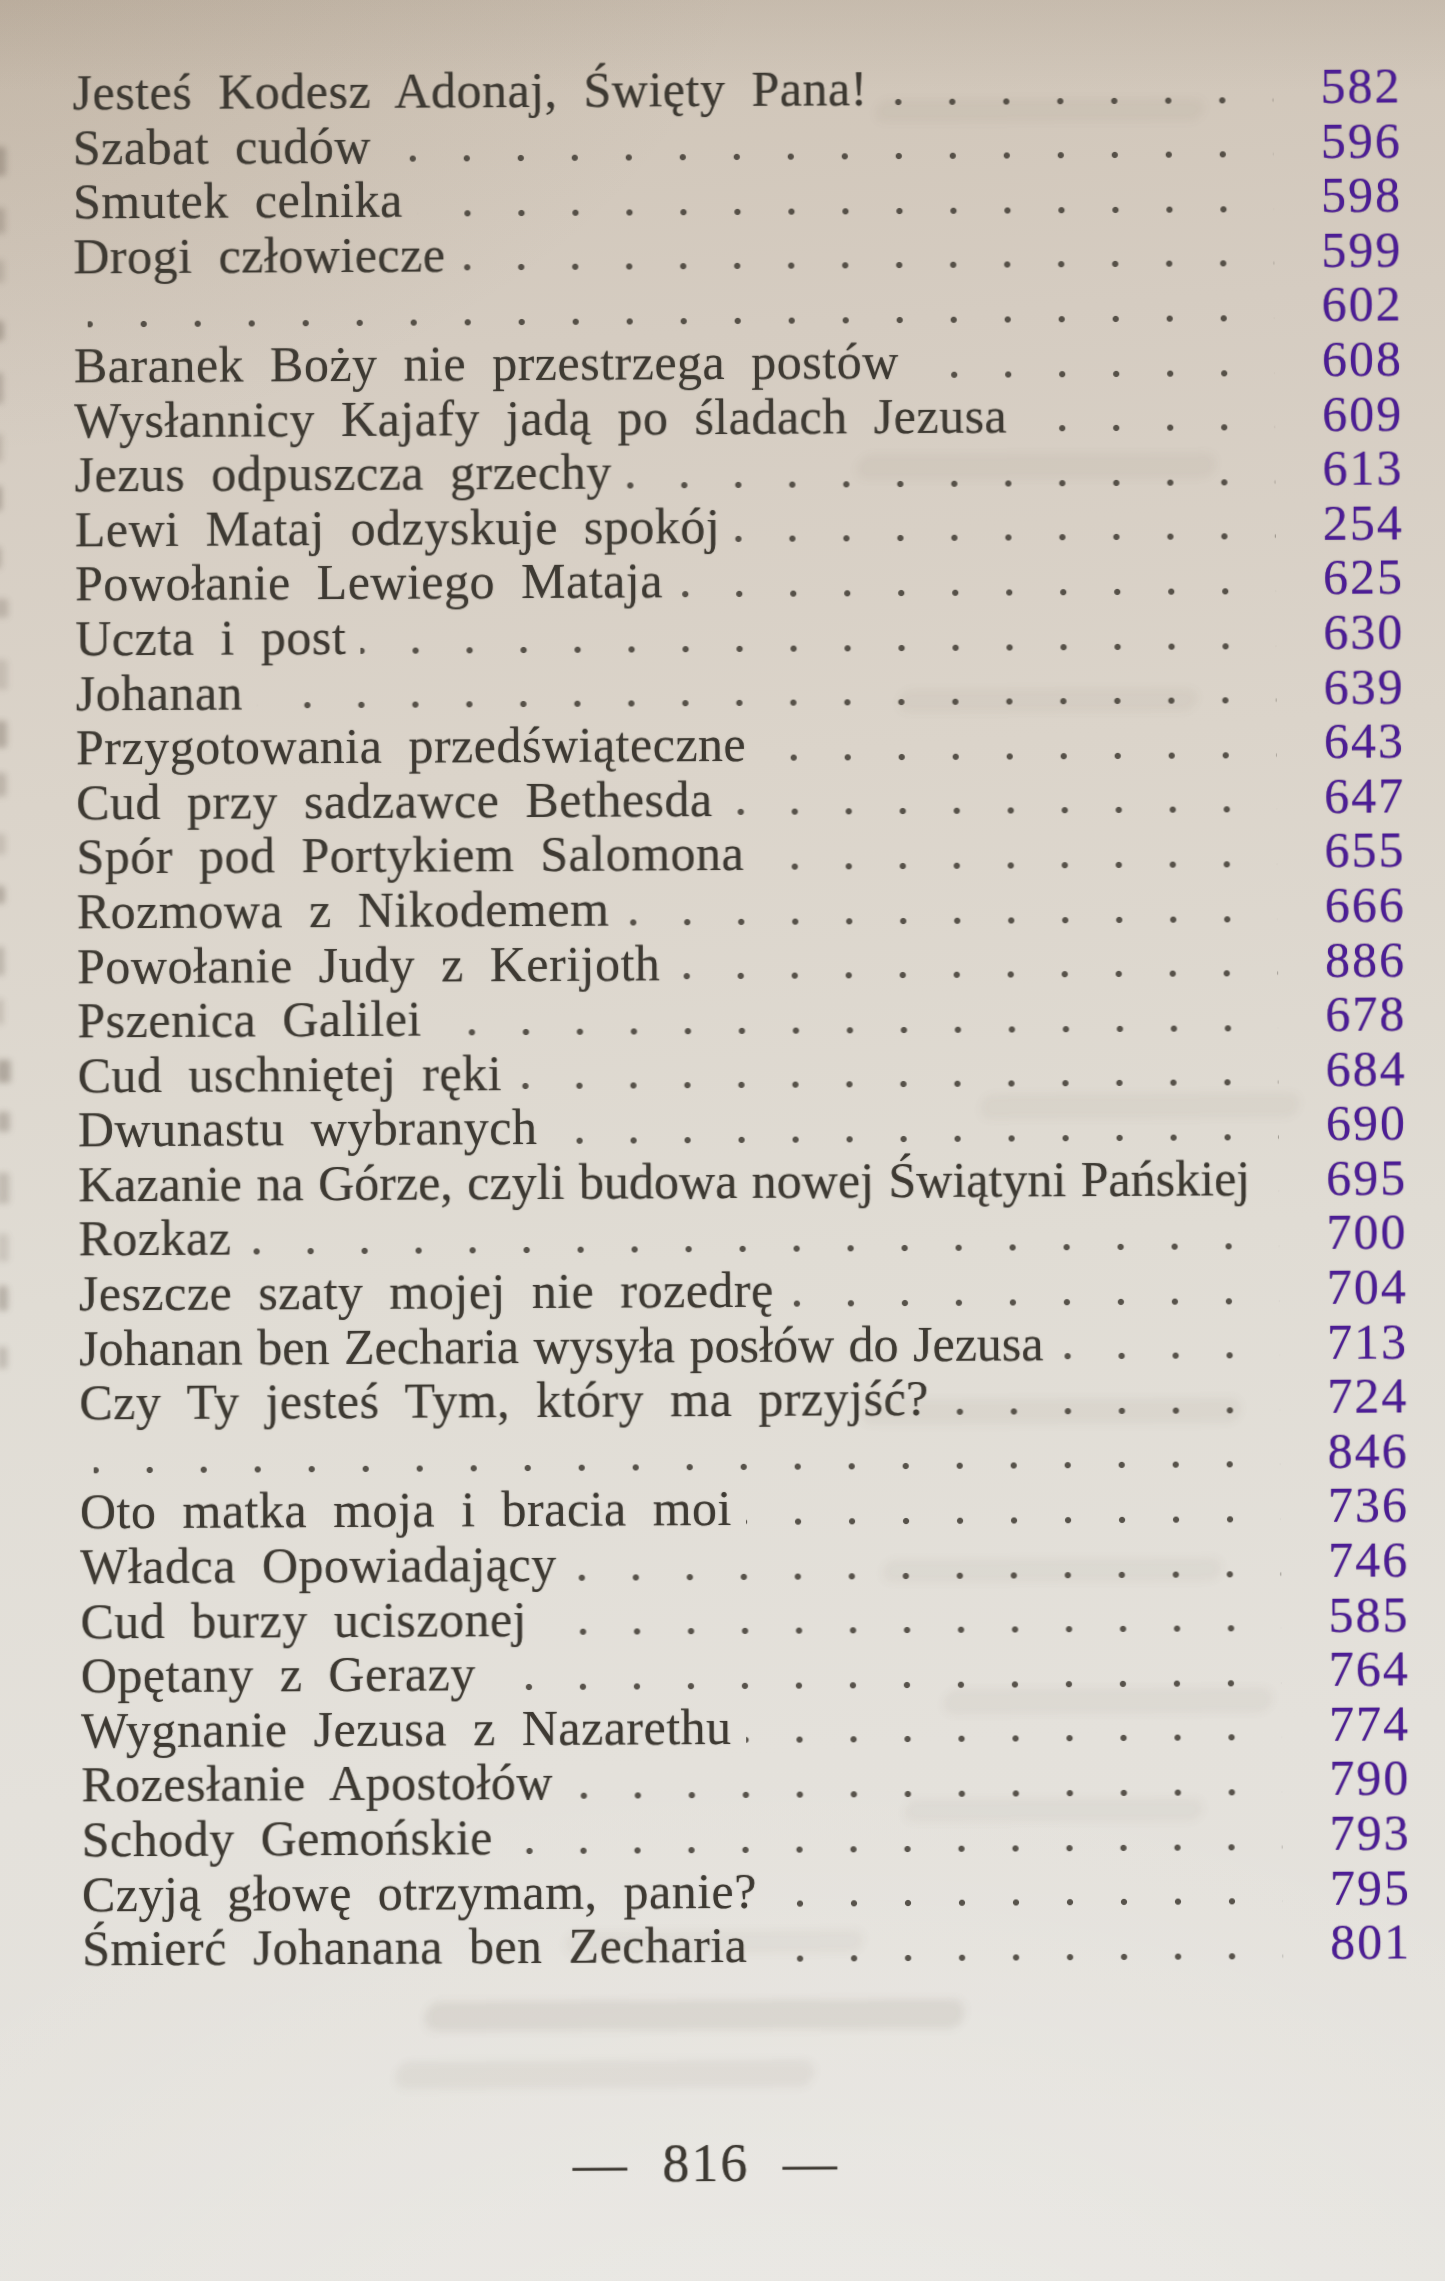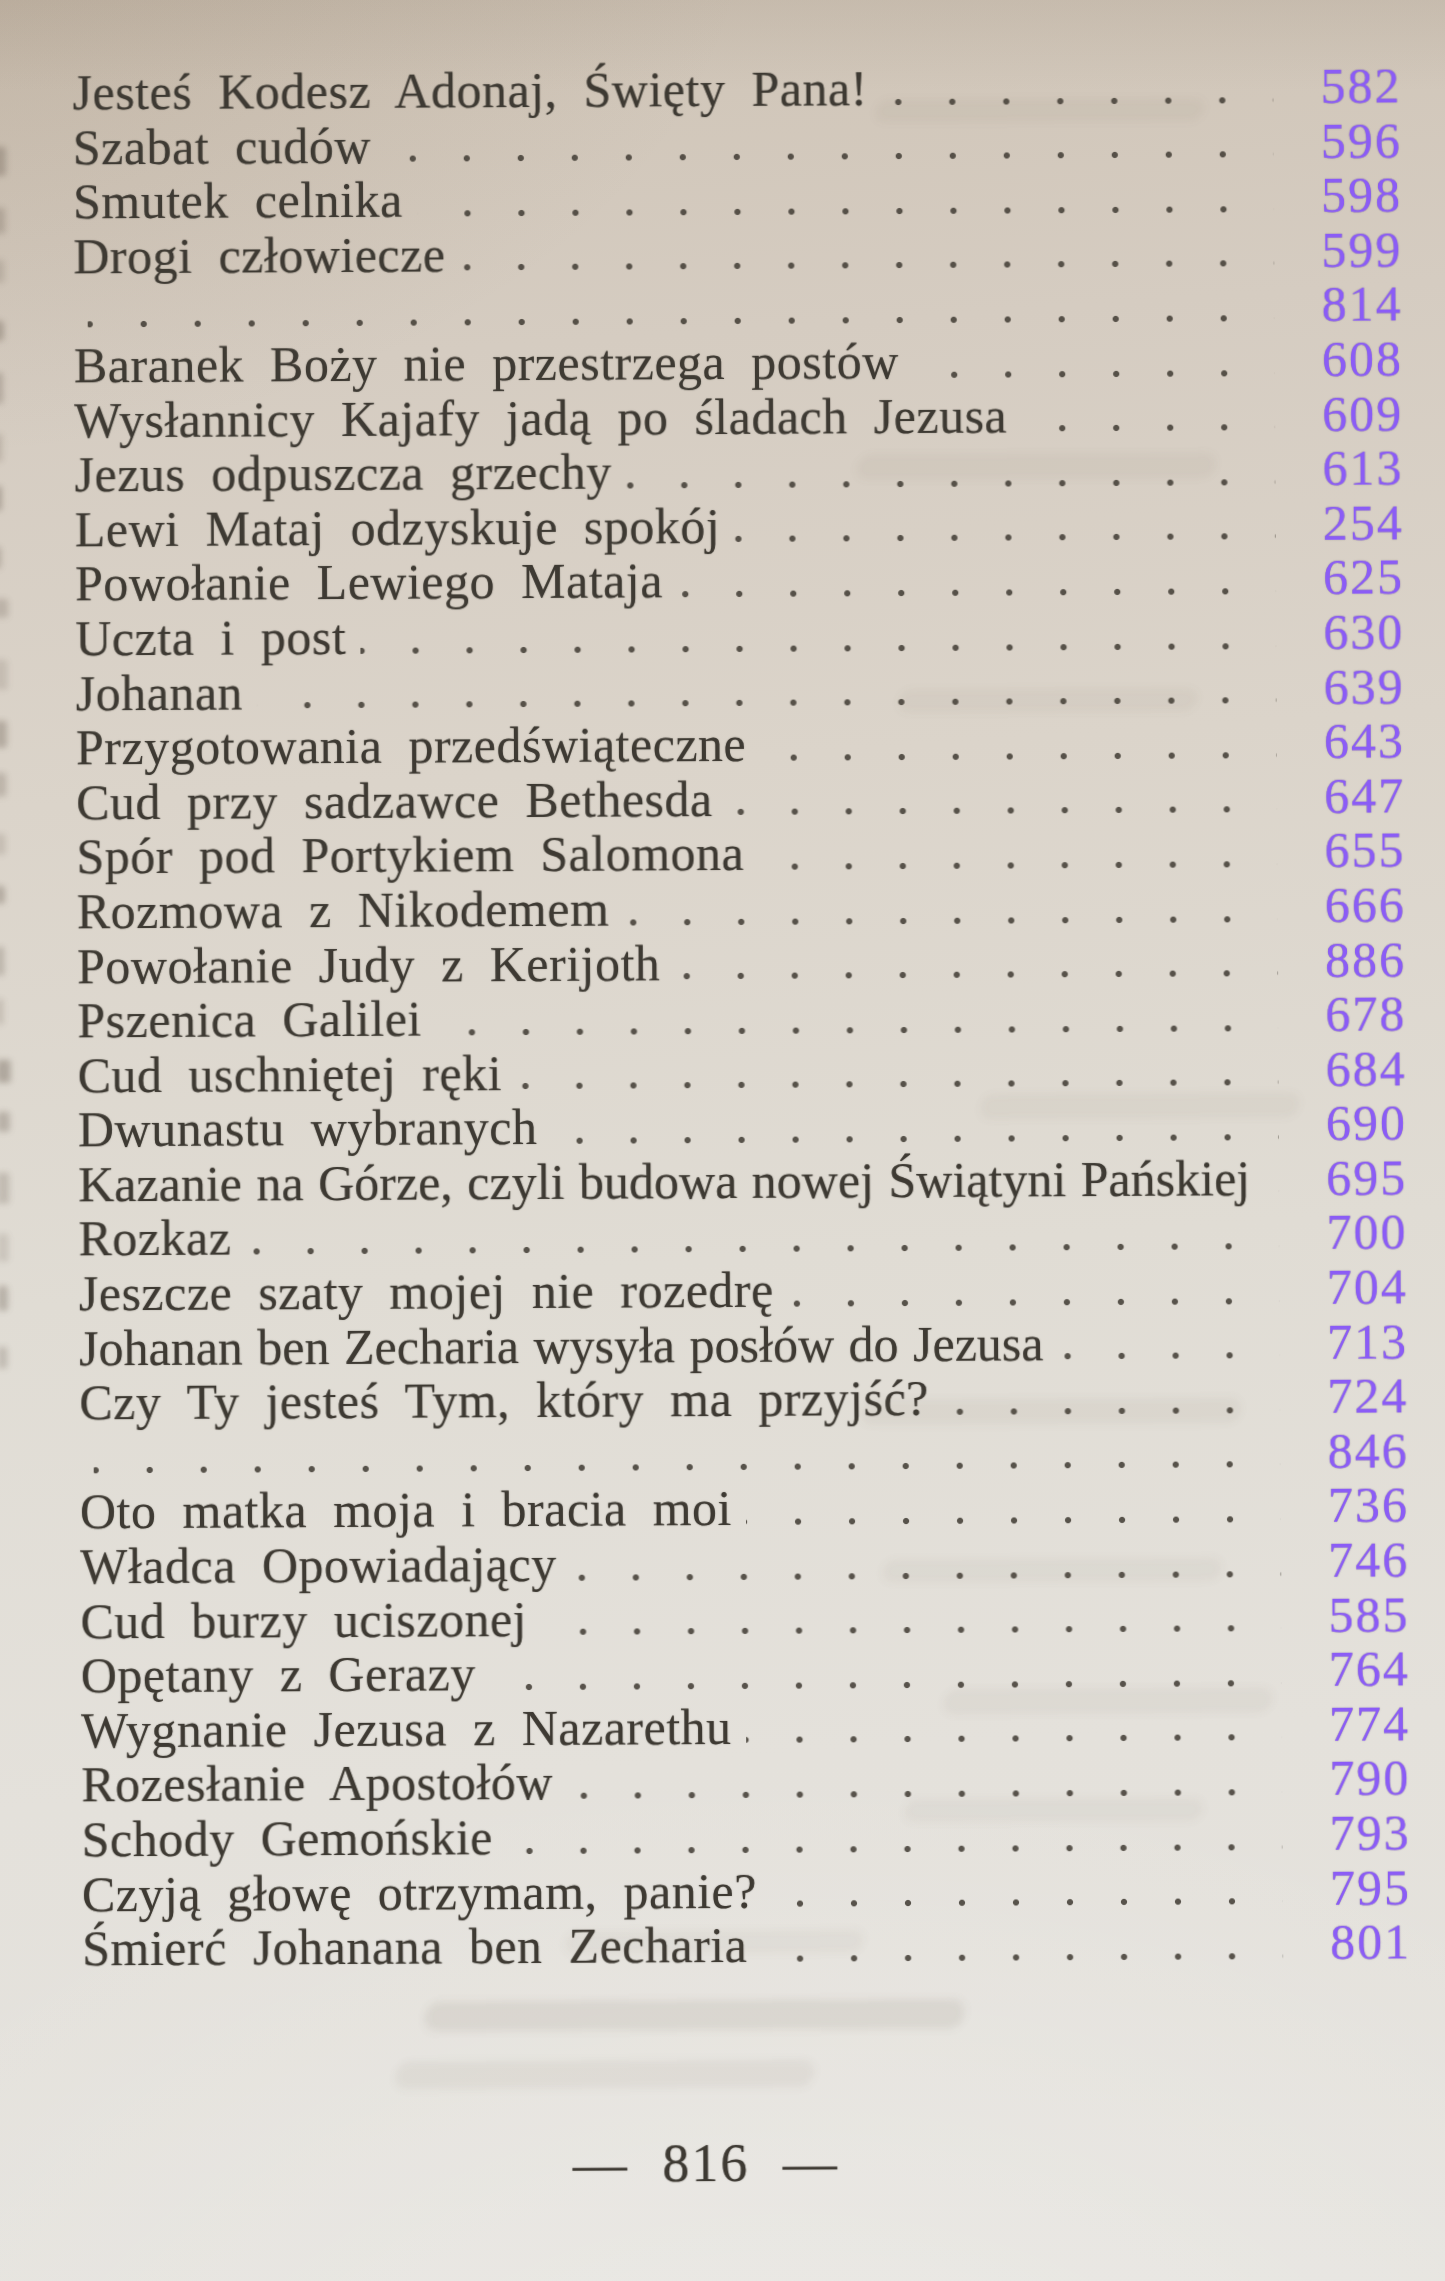--- a/index.html
+++ b/index.html
@@ -38,21 +38,21 @@
   .toc-leader{
     flex:1 1 0;min-width:0;align-self:stretch;
     background-image:radial-gradient(circle, rgba(68,63,55,.88) 2.6px, rgba(68,63,55,0) 3.6px);
     background-size:54px 10px;
     background-repeat:repeat-x;
     background-position:right 24px bottom 9px;
     margin-left:14px;
   }
   .toc-page{
     flex:0 0 auto;min-width:128px;text-align:right;
-    font-size:50px;color:#8b5cf6;letter-spacing:2px;
+    font-size:50px;color:#4c1d95;letter-spacing:2px;
     text-shadow:0 0 1.3px rgba(70,65,58,.5);
   }
   .page-footer{
     position:absolute;left:0;right:0;top:2128px;
     text-align:center;
     transform:translateX(-22px);
     font-size:54px;line-height:70px;color:#3e3a33;
     word-spacing:18px;letter-spacing:2px;
     text-shadow:0 0 1.4px rgba(62,58,51,.5);
   }
@@ -80,21 +80,21 @@
         <span class="toc-leader"></span>
         <span class="toc-page">598</span>
       </div>
       <div class="toc-row">
         <span class="toc-title">Drogi człowiecze</span>
         <span class="toc-leader"></span>
         <span class="toc-page">599</span>
       </div>
       <div class="toc-row">
         <span class="toc-leader"></span>
-        <span class="toc-page">814</span>
+        <span class="toc-page">602</span>
       </div>
       <div class="toc-row">
         <span class="toc-title">Baranek Boży nie przestrzega postów</span>
         <span class="toc-leader"></span>
         <span class="toc-page">608</span>
       </div>
       <div class="toc-row">
         <span class="toc-title">Wysłannicy Kajafy jadą po śladach Jezusa</span>
         <span class="toc-leader"></span>
         <span class="toc-page">609</span>

